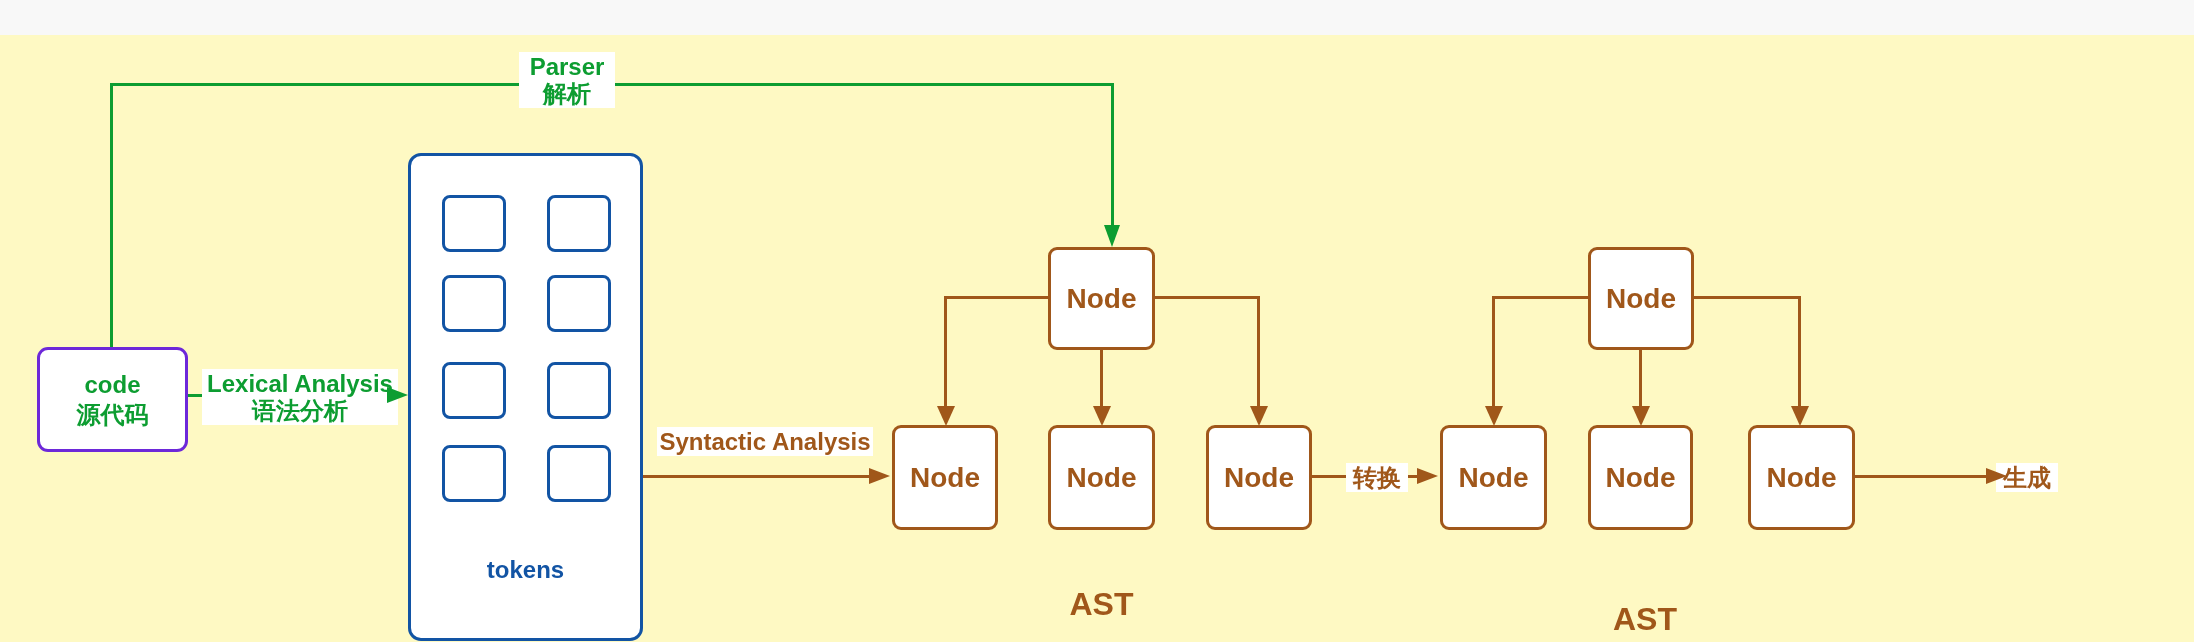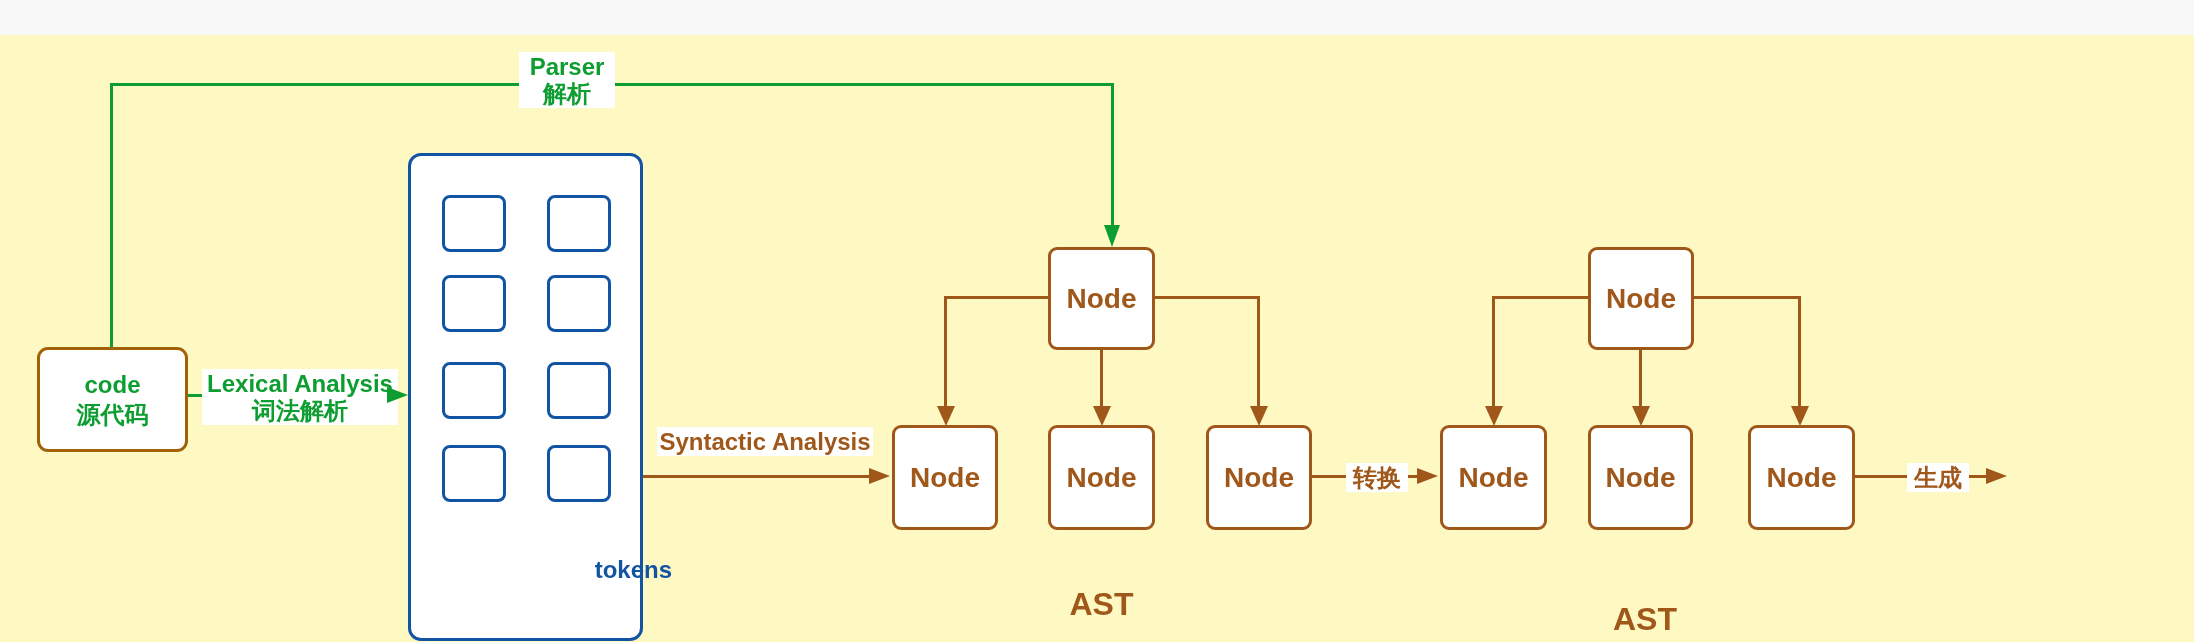--- a/index.html
+++ b/index.html
@@ -13,33 +13,33 @@
   .vline{width:3px;}
   .green-ln{background:#0d9d31;}
   .brown-ln{background:#a0571a;}
   
   .arrow{position:absolute;width:0;height:0;z-index:3;}
   .ar-right-green{border-top:8px solid transparent;border-bottom:8px solid transparent;border-left:21px solid #0d9d31;}
   .ar-right-brown{border-top:8px solid transparent;border-bottom:8px solid transparent;border-left:21px solid #a0571a;}
   .ar-down-green{border-left:8px solid transparent;border-right:8px solid transparent;border-top:22px solid #0d9d31;}
   .ar-down-brown{border-left:9px solid transparent;border-right:9px solid transparent;border-top:20px solid #a0571a;}
   
-  .gbox{position:absolute;background:#fff;border:3px solid #a16207;border-radius:11px;
+  .gbox{position:absolute;background:#fff;border:3px solid #6d28d9;border-radius:11px;
         display:flex;flex-direction:column;align-items:center;justify-content:center;
         color:#0d9d31;font-size:24px;line-height:1.25;text-align:center;z-index:2;}
   .node{position:absolute;background:#fff;border:3px solid #a0571a;border-radius:9px;
         display:flex;align-items:center;justify-content:center;
         color:#a0571a;font-size:28px;z-index:2;}
   .tokens-box{position:absolute;left:408px;top:118px;width:229px;height:482px;
         background:#fff;border:3px solid #1254a4;border-radius:13px;z-index:2;}
   .tk{position:absolute;width:58px;height:51px;background:#fff;border:3px solid #1254a4;border-radius:8px;}
   .tk.c1{left:31px;} .tk.c2{left:136px;}
   .tk.r1{top:39px;} .tk.r2{top:119px;} .tk.r3{top:206px;} .tk.r4{top:289px;}
-  .tokens-label{position:absolute;left:0;top:400px;width:100%;text-align:right;
-        color:#1254a4;font-size:24px;padding-left:32px;}
+  .tokens-label{position:absolute;left:0;top:400px;width:100%;text-align:center;
+        color:#1254a4;font-size:24px;}
   
   .lbl{position:absolute;background:#fff;text-align:center;z-index:2;padding:1px 2px;}
   .lbl .l1{font-size:24px;line-height:27px;display:block;}
   .lbl .l2{font-size:24px;line-height:27px;display:block;}
   .lbl-green{color:#0d9d31;}
   .lbl-brown{color:#a0571a;}
   .caption{position:absolute;color:#a0571a;font-size:32px;text-align:center;z-index:2;}
 </style>
 </head>
 <body>
@@ -58,21 +58,21 @@
 
   <div class="gbox" style="left:37px;top:312px;width:145px;height:99px;">
     <span>code</span>
     <span>源代码</span>
   </div>
 
   <div class="hline green-ln" style="left:188px;top:359px;width:200px;"></div>
   <div class="arrow ar-right-green" style="left:387px;top:352px;"></div>
   <div class="lbl lbl-green" style="left:202px;top:334px;width:192px;">
     <span class="l1">Lexical Analysis</span>
-    <span class="l2">词法解析</span>
+    <span class="l2">语法分析</span>
   </div>
 
   <div class="tokens-box">
     <div class="tk c1 r1"></div>
     <div class="tk c2 r1"></div>
     <div class="tk c1 r2"></div>
     <div class="tk c2 r2"></div>
     <div class="tk c1 r3"></div>
     <div class="tk c2 r3"></div>
     <div class="tk c1 r4"></div>
@@ -133,18 +133,18 @@
   <div class="node" style="left:1588px;top:390px;width:99px;height:99px;">
     <span>Node</span>
   </div>
   <div class="node" style="left:1748px;top:390px;width:101px;height:99px;">
     <span>Node</span>
   </div>
   <div class="caption" style="left:1588px;top:566px;width:114px;">AST</div>
 
   <div class="hline brown-ln" style="left:1855px;top:440px;width:131px;"></div>
   <div class="arrow ar-right-brown" style="left:1986px;top:433px;"></div>
-  <div class="lbl lbl-brown" style="left:1907px;top:428px;width:58px;">
+  <div class="lbl lbl-brown" style="left:1996px;top:428px;width:58px;">
     <span class="l1">生成</span>
   </div>
 
 
 </div>
 
 </body></html>

